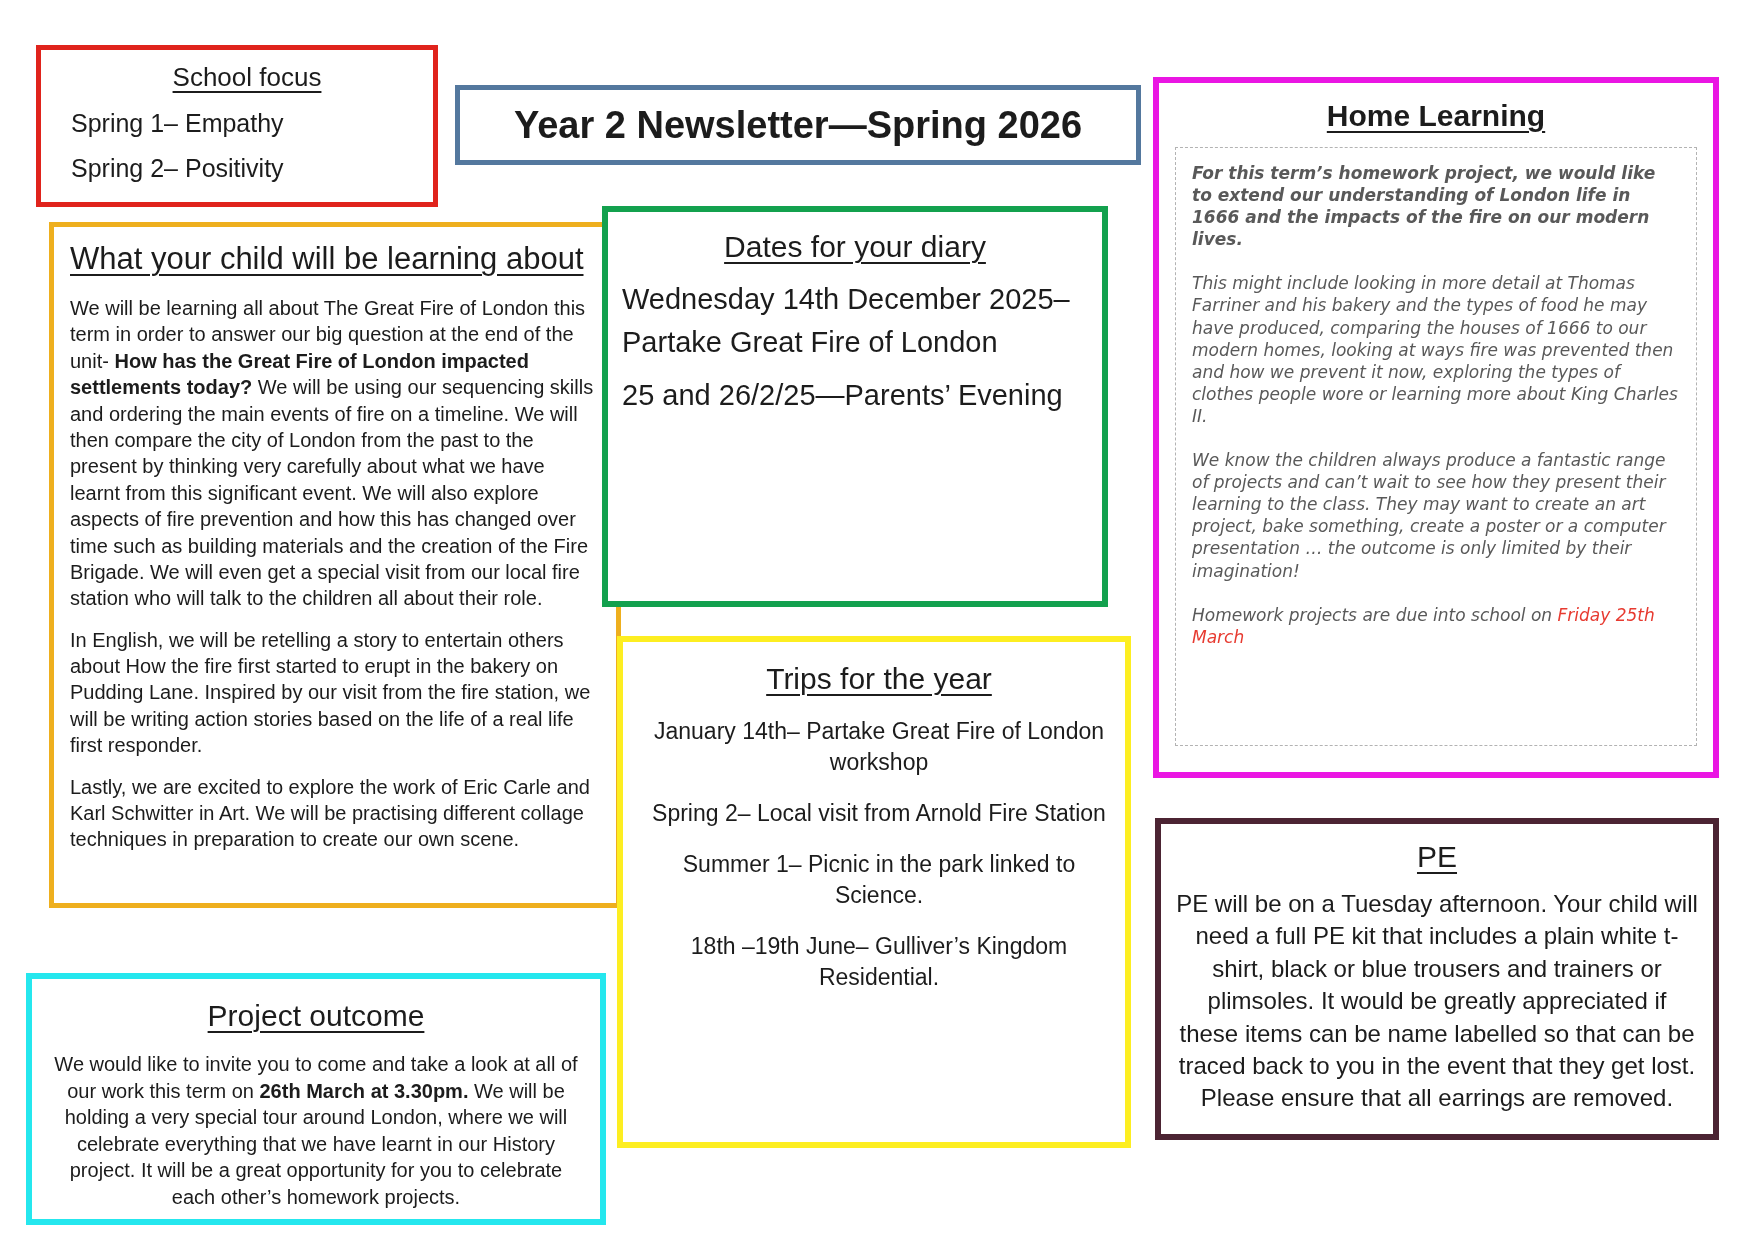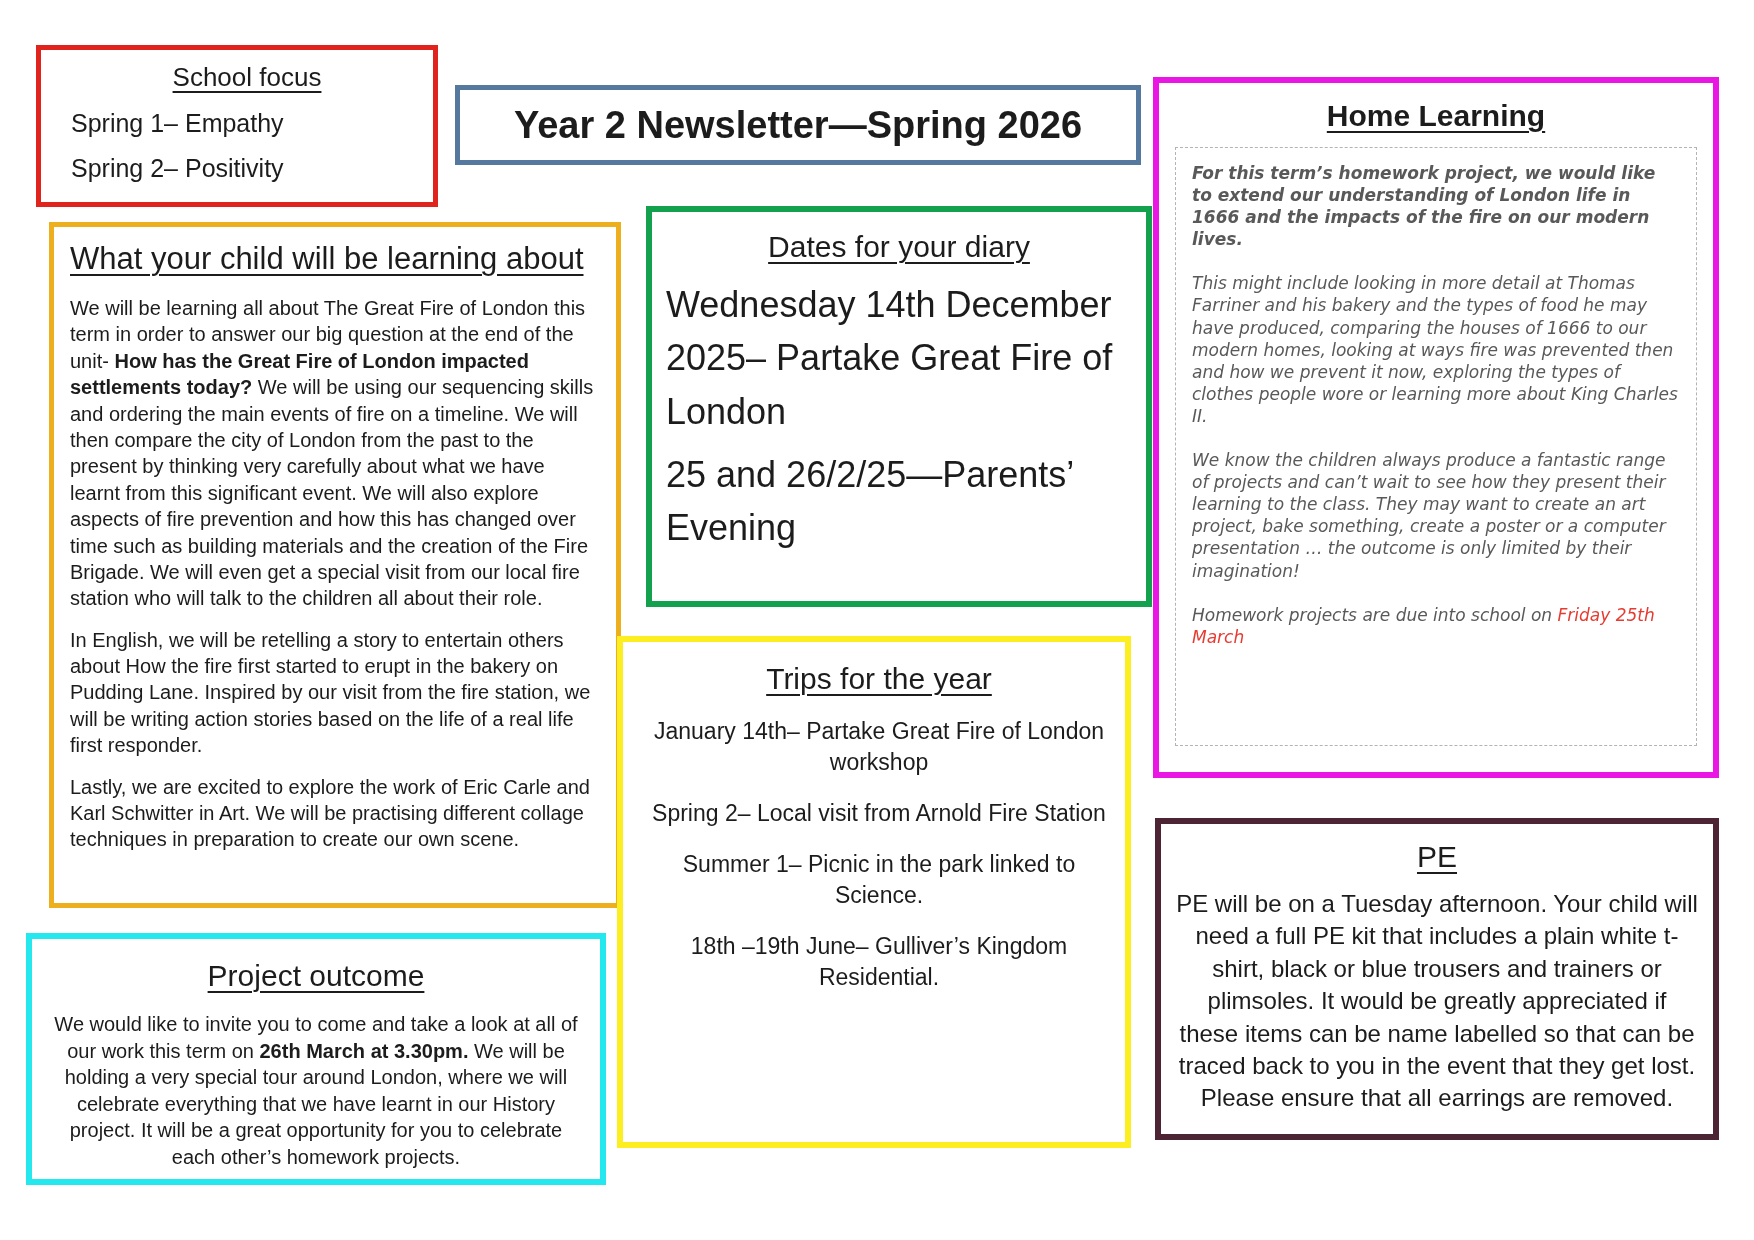--- a/index.html
+++ b/index.html
@@ -20,23 +20,23 @@
   .title-box{left:455px;top:85px;width:686px;height:80px;border-width:5px;
     display:flex;align-items:center;justify-content:center;}
   .title-box .t{font-size:38px;font-weight:bold;}
   
   .learning-box{left:49px;top:222px;width:572px;height:686px;border-width:5px;padding:6px 16px;}
   .learning-box h2{font-size:31px;font-weight:normal;text-decoration:underline;
     text-underline-offset:5px;text-decoration-thickness:2px;margin:8px 0 18px 0;}
   .learning-box p{font-size:20px;line-height:1.32;margin:0 0 15px 0;}
   .b{font-weight:bold;}
   
-  .dates-box{left:646px;top:206px;width:506px;height:401px;border-width:6px;padding:8px 14px;}
+  .dates-box{left:602px;top:206px;width:506px;height:401px;border-width:6px;padding:8px 14px;}
   .dates-box .heading{font-size:30px;margin:10px 0 14px 0;}
-  .dates-box .item{font-size:36px;line-height:1.48;margin:10px 0 0 0;}
+  .dates-box .item{font-size:29px;line-height:1.48;margin:10px 0 0 0;}
   
   .trips-box{left:617px;top:636px;width:514px;height:512px;border-width:6px;padding:8px 6px;}
   .trips-box .heading{font-size:30px;margin:12px 0 20px 0;}
   .trips-box .item{font-size:23px;line-height:1.35;text-align:center;margin:20px 0 0 0;}
   
   .project-box{left:26px;top:933px;width:580px;height:252px;border-width:6px;padding:6px 14px;}
   .project-box .heading{font-size:30px;margin:14px 0 18px 0;}
   .project-box .body{font-size:20px;line-height:1.33;text-align:center;}
   
   .home-box{left:1153px;top:77px;width:566px;height:701px;border-width:6px;
@@ -79,21 +79,21 @@
 </div>
 
 <div class="box trips-box" style="border-color: rgb(253, 238, 33); padding-left: 16px;">
   <div class="heading">Trips for the year</div>
   <div class="item">January 14th– Partake Great Fire of London workshop</div>
   <div class="item">Spring 2– Local visit from Arnold Fire Station</div>
   <div class="item">Summer 1– Picnic in the park linked to Science.</div>
   <div class="item">18th –19th June– Gulliver’s Kingdom Residential.</div>
 </div>
 
-<div class="box project-box" style="border-color: rgb(37, 231, 238);">
+<div class="box project-box" style="border-color: rgb(37, 231, 238); margin-top: 40px;">
   <div class="heading">Project outcome</div>
   <div class="body"><span>We would like to invite you to come and take a look at all of our work this term on </span><span class="b">26th March at 3.30pm. </span><span>We will be holding a very special tour around London, where we will celebrate everything that we have learnt in our History project. It will be a great opportunity for you to celebrate each other’s homework projects.</span></div>
 </div>
 
 <div class="box home-box" style="border-color: rgb(234, 22, 227);">
   <div class="heading">Home Learning</div>
   <div class="home-inner">
     <p class="lead">For this term’s homework project, we would like to extend our understanding of London life in 1666 and the impacts of the fire on our modern lives.</p>
     <p>This might include looking in more detail at Thomas Farriner and his bakery and the types of food he may have produced, comparing the houses of 1666 to our modern homes, looking at ways fire was prevented then and how we prevent it now, exploring the types of clothes people wore or learning more about King Charles II.</p>
     <p>We know the children always produce a fantastic range of projects and can’t wait to see how they present their learning to the class.  They may want to create an art project, bake something, create a poster or a computer presentation … the outcome is only limited by their imagination!</p>

